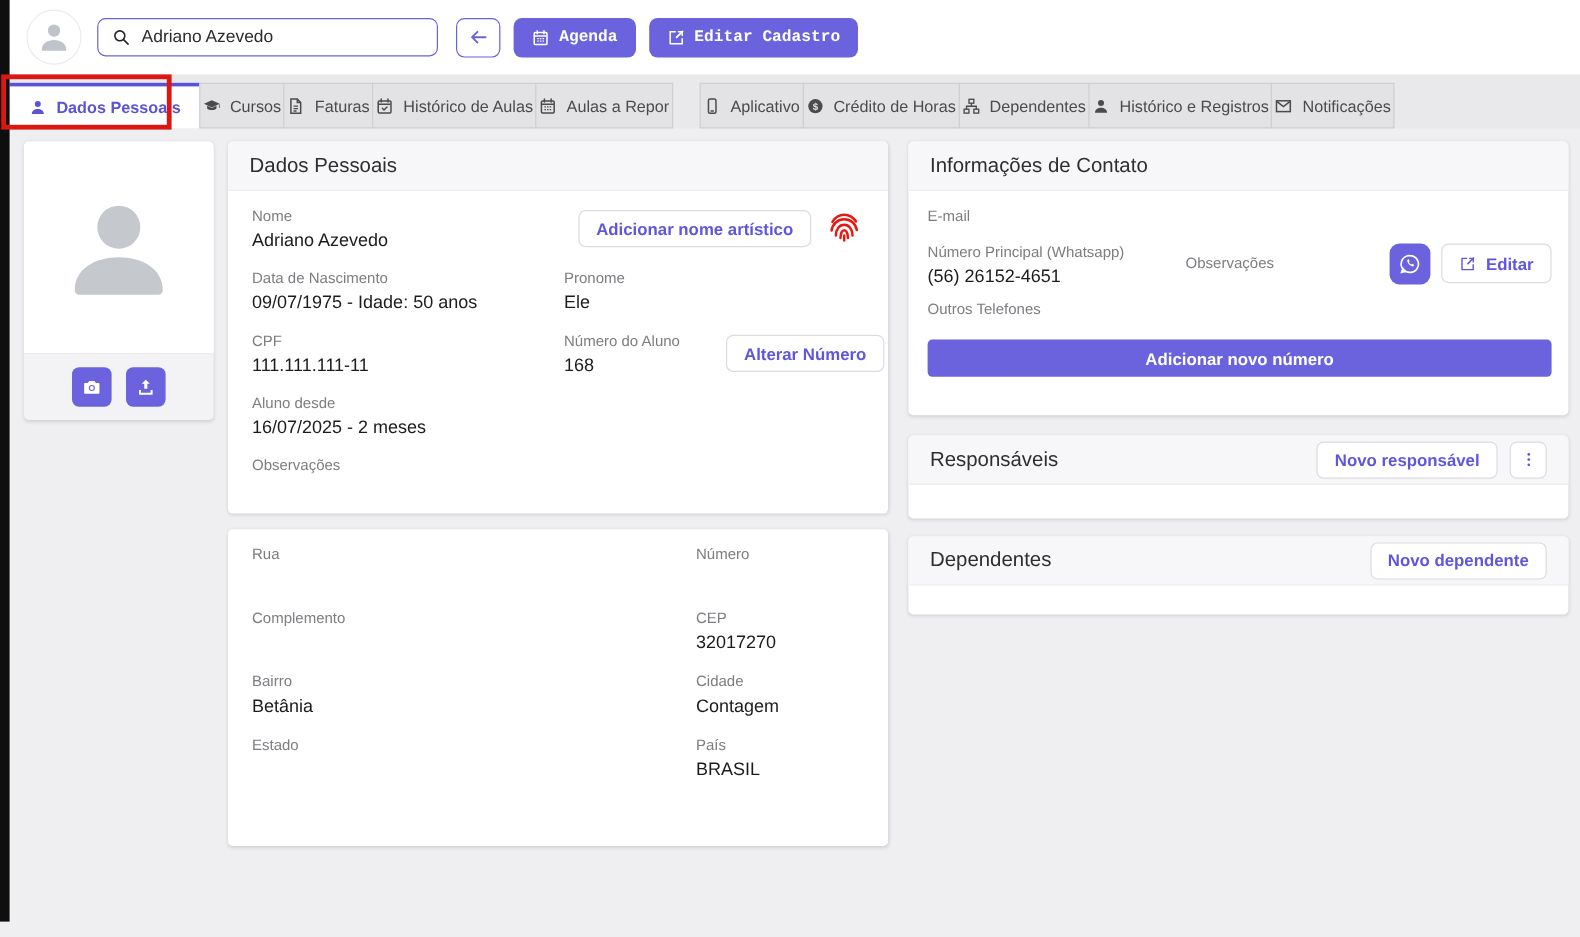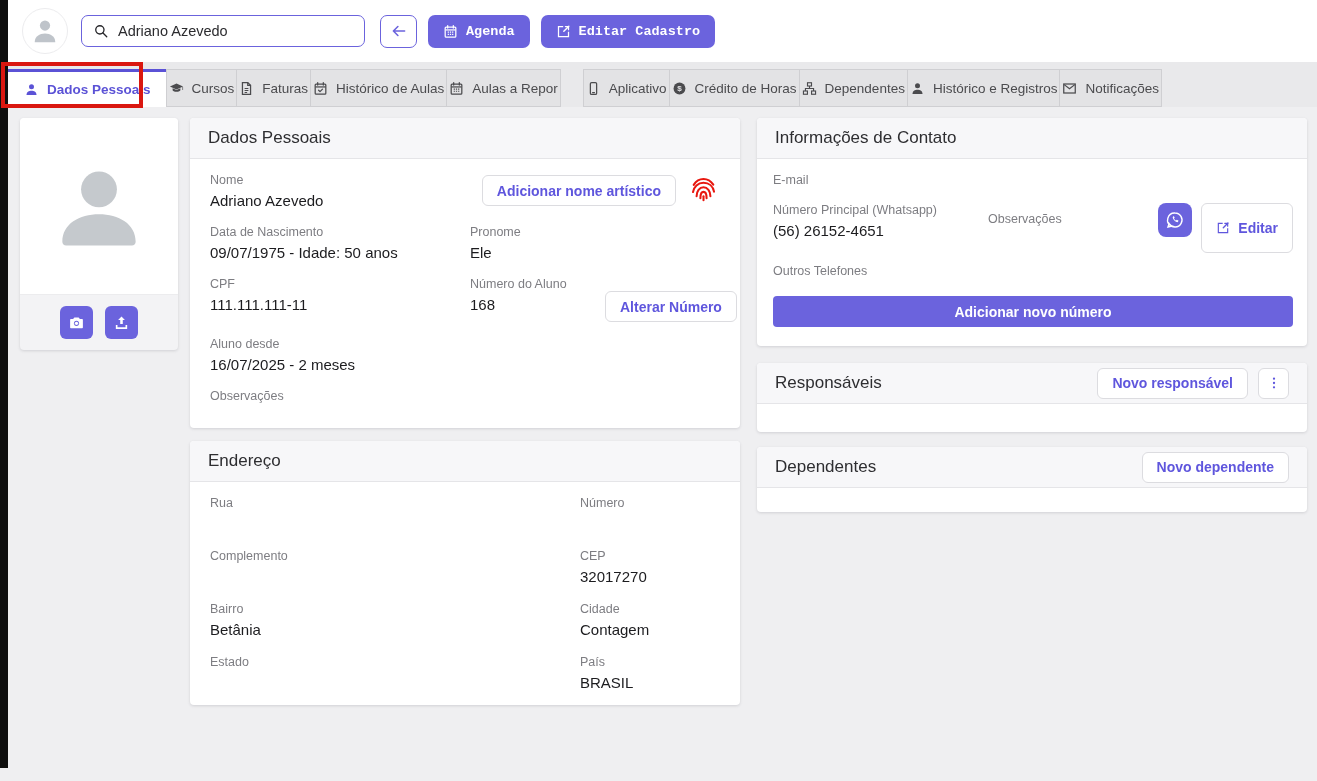--- a/index.html
+++ b/index.html
@@ -67,21 +67,21 @@
   .w370 { width:370px; flex:0 0 auto; }
 
   
   .card-contato { left:757px; top:118px; width:550px; height:228px; }
   .cbody { padding:14px 14px 0 16px; }
   .crow { display:flex; align-items:flex-start; margin-top:16px; }
   .w215 { width:215px; flex:0 0 auto; }
   .obs-label { margin-top:9px; }
   .wapp-btn { margin-left:auto; width:34px; height:34px; border:none; border-radius:8px; background:#6b63dd; color:#fff; display:flex; align-items:center; justify-content:center; cursor:pointer; }
   .wapp-btn svg { width:20px; height:20px; }
-  .edit-btn { margin-left:9px; height:50px; }
+  .edit-btn { margin-left:9px; height:33px; }
   .outros { margin-top:11px; }
   .full-btn { display:block; width:520px; height:31px; margin:18px auto 0 auto; background:#6b63dd; border:none; border-radius:4px; color:#fff; font-weight:bold; font-size:14px; font-family:"Liberation Sans",sans-serif; cursor:pointer; }
 
   
   .card-resp { left:757px; top:363px; width:550px; height:69px; }
   .card-dep { left:757px; top:447px; width:550px; height:65px; }
   .hdr-actions { margin-left:auto; display:flex; align-items:center; gap:10px; }
   .dots-btn { width:31px; height:31px; border:1px solid #dcdce0; border-radius:6px; background:#fff; color:#5f56dd; display:flex; align-items:center; justify-content:center; cursor:pointer; }
   .dots-btn svg { width:16px; height:16px; }
 </style>
@@ -266,40 +266,37 @@
     </div>
     <div class="prow">
       <div class="w260">
         <div class="flabel">CPF</div>
         <div class="fvalue">111.111.111-11</div>
       </div>
       <div class="w135">
         <div class="flabel">Número do Aluno</div>
         <div class="fvalue">168</div>
       </div>
-      <button class="btn-light" style="margin-top:14px">Alterar Número</button>
+      <button class="btn-light" style="margin-top:2px">Alterar Número</button>
     </div>
     <div class="prow">
       <div>
         <div class="flabel">Aluno desde</div>
         <div class="fvalue">16/07/2025 - 2 meses</div>
       </div>
     </div>
     <div class="prow">
       <div>
         <div class="flabel">Observações</div>
       </div>
     </div>
   </div>
 </section>
 
 <section class="card card-endereco">
-  <div class="card-header">
-    <span>Endereço</span>
-  </div>
   <div class="ebody">
     <div class="erow">
       <div class="w370">
         <div class="flabel">Rua</div>
       </div>
       <div>
         <div class="flabel">Número</div>
         <div class="fvalue"></div>
       </div>
     </div>

